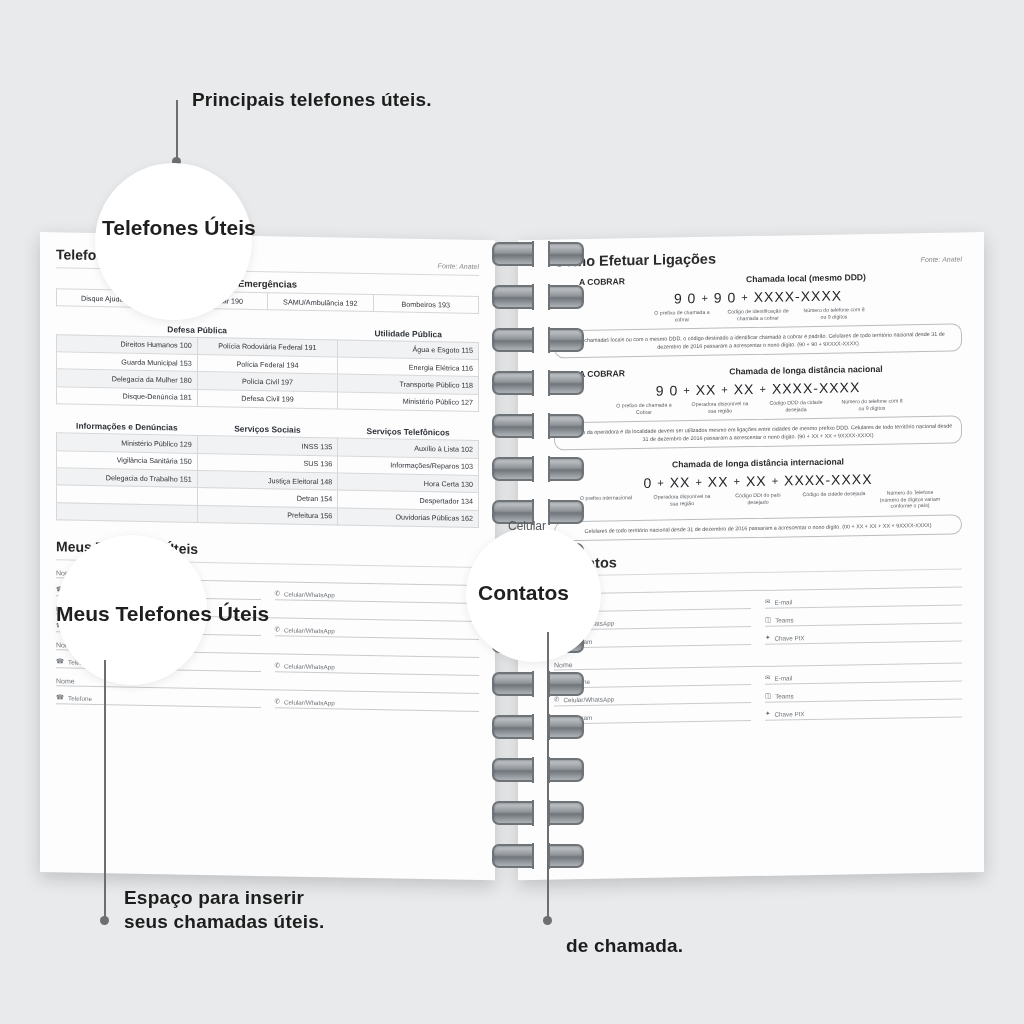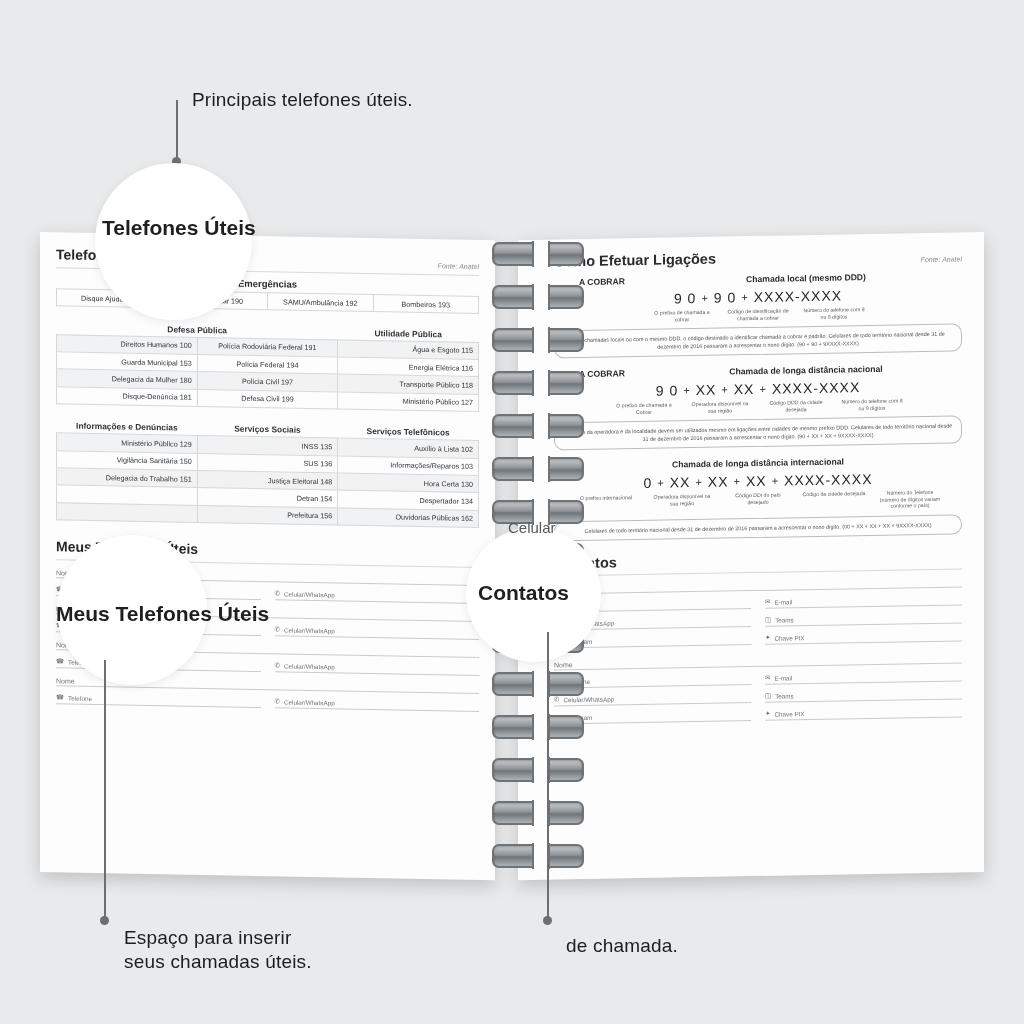--- a/index.html
+++ b/index.html
@@ -3,21 +3,21 @@
 <meta charset="utf-8">
 <style>
   html,body{margin:0;padding:0;}
   body{
     width:1024px;height:1024px;position:relative;overflow:hidden;
     background:#e9eaec;
     font-family:"Liberation Sans", sans-serif;
     color:#2c2c2c;
   }
   
-  .callout-text{position:absolute;font-size:19px;font-weight:normal;color:#1d1d1d;line-height:1.28;letter-spacing:.2px;}
+  .callout-text{position:absolute;font-size:19px;font-weight:bold;color:#1d1d1d;line-height:1.28;letter-spacing:.2px;}
   .lead-line{position:absolute;background:#6d6e72;}
   .lead-dot{position:absolute;width:9px;height:9px;border-radius:50%;background:#6d6e72;}
 
   
   .notebook{position:absolute;left:40px;top:232px;width:944px;height:640px;}
   .page{position:absolute;top:0;background:#fdfdfd;box-shadow:0 6px 18px rgba(0,0,0,.18);}
   .page-left{left:0;width:455px;height:640px;transform:skewY(1.05deg);transform-origin:left top;}
   .page-right{left:478px;width:466px;height:640px;transform:skewY(-1.0deg);transform-origin:right top;}
   .page-inner{position:absolute;inset:0;padding:14px 16px;box-sizing:border-box;}
 
@@ -377,25 +377,25 @@
 
 <div class="bubble" style="left:95px;top:163px;width:157px;height:157px;"></div>
 <div class="bubble-label" style="left:102px;top:216px;">Telefones Úteis</div>
 
 <div class="bubble" style="left:57px;top:535px;width:150px;height:150px;"></div>
 <div class="bubble-label" style="left:56px;top:602px;">Meus Telefones Úteis</div>
 
 <div class="bubble" style="left:466px;top:527px;width:135px;height:135px;"></div>
 <div class="bubble-label" style="left:478px;top:581px;">Contatos</div>
 
-<div class="bubble-label" style="left:508px;top:519px;font-size:15px;font-weight:normal;color:#55585c;text-align:center;">Celular</div>
+<div class="bubble-label" style="left:508px;top:519px;font-size:12px;font-weight:normal;color:#55585c;text-align:center;">Celular</div>
 
 <div class="lead-dot" style="left:100px;top:916px;"></div>
 <div class="lead-line" style="left:104px;top:660px;width:1.6px;height:258px;"></div>
-<div class="callout-text" style="left:124px;top:926px;">
+<div class="callout-text" style="left:124px;top:886px;">
   <span>Espaço para inserir</span><br>
   <span>seus chamadas úteis.</span>
 </div>
 
 <div class="lead-dot" style="left:543px;top:916px;"></div>
 <div class="lead-line" style="left:547px;top:632px;width:1.6px;height:286px;"></div>
 <div class="callout-text" style="left:566px;top:910px;">
   <br>
   <span>de chamada.</span>
 </div>

